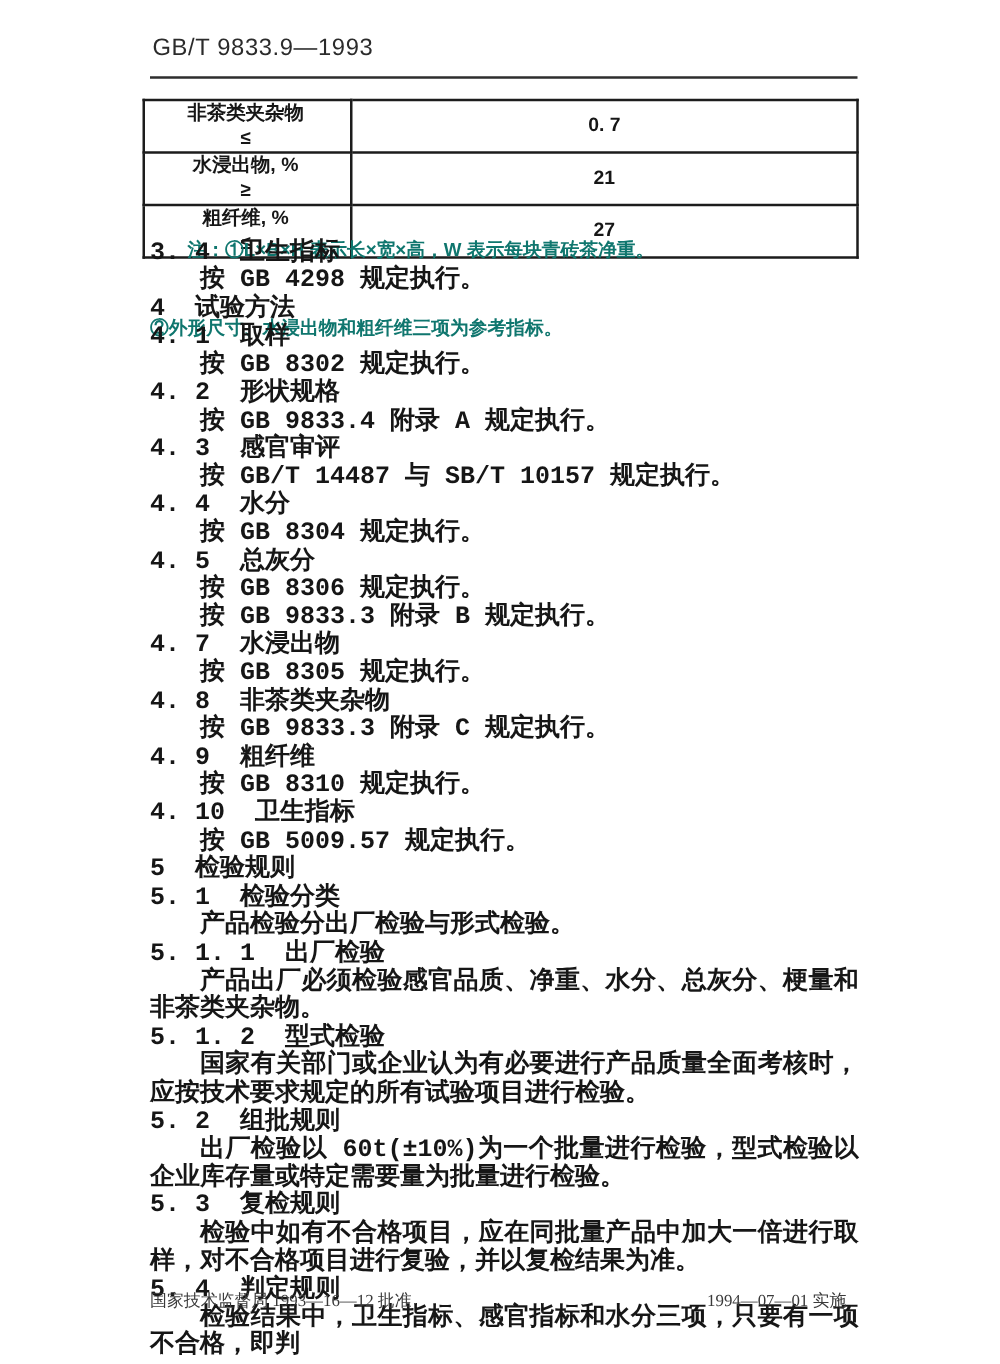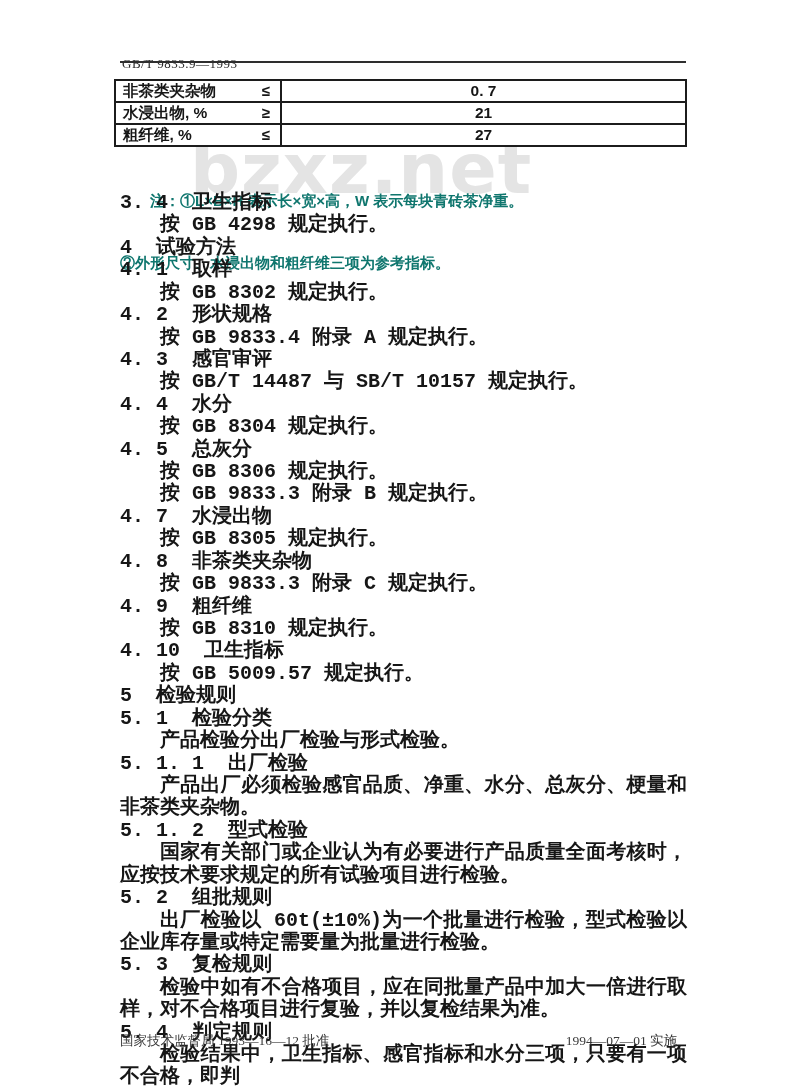--- a/index.html
+++ b/index.html
@@ -10,37 +10,37 @@
     color:#1d1d1d;
   }
   
   .watermark {
     position:absolute; left:190px; top:128px; z-index:0;
     font-family:"DejaVu Sans", sans-serif;
     font-size:70px; font-weight:800; letter-spacing:1px;
     color:#e4e4e4; user-select:none;
   }
   .header {
-    position:absolute; left:122px; top:56px; z-index:1;
-    font-family:Liberation Serif, serif;
-    font-size:13px; letter-spacing:0.5px; color:#2b2b2b;
+    position:absolute; left:122px; top:28px; z-index:1;
+    font-family:Liberation Sans, sans-serif;
+    font-size:19px; letter-spacing:0.5px; color:#2b2b2b;
     white-space:pre-wrap;
   }
   .header-rule {
     position:absolute; left:120px; top:61px; width:566px; height:2px;
     background:#2e2e2e; z-index:1;
   }
   table.spec {
     position:absolute; left:114px; top:79px; width:573px; z-index:1;
     border-collapse:collapse; background:#ffffff;
     font-size:15.5px; font-weight:600; color:#161616;
   }
   table.spec td { border:2px solid #1c1c1c; height:20px; padding:0; line-height:20px; }
   td.c1 { width:164px; }
-  .c1-inner { display:flex; justify-content:space-between; align-items:center; padding:0 10px 0 7px; }
+  .c1-inner { display:flex; justify-content:space-between; align-items:center; padding:0 10px 0 7px;flex-direction:column; }
   td.c2 { text-align:center; }
   .rel { font-size:15px; }
   .notes {
     position:absolute; left:120px; top:150px; width:567px; z-index:1;
     font-size:15px; font-weight:600; line-height:20.5px;
     white-space:pre-wrap; color:#0f766e;
   }
   .note-l1 { margin-left:30px; }
   .note-l2 { }
   .body {

